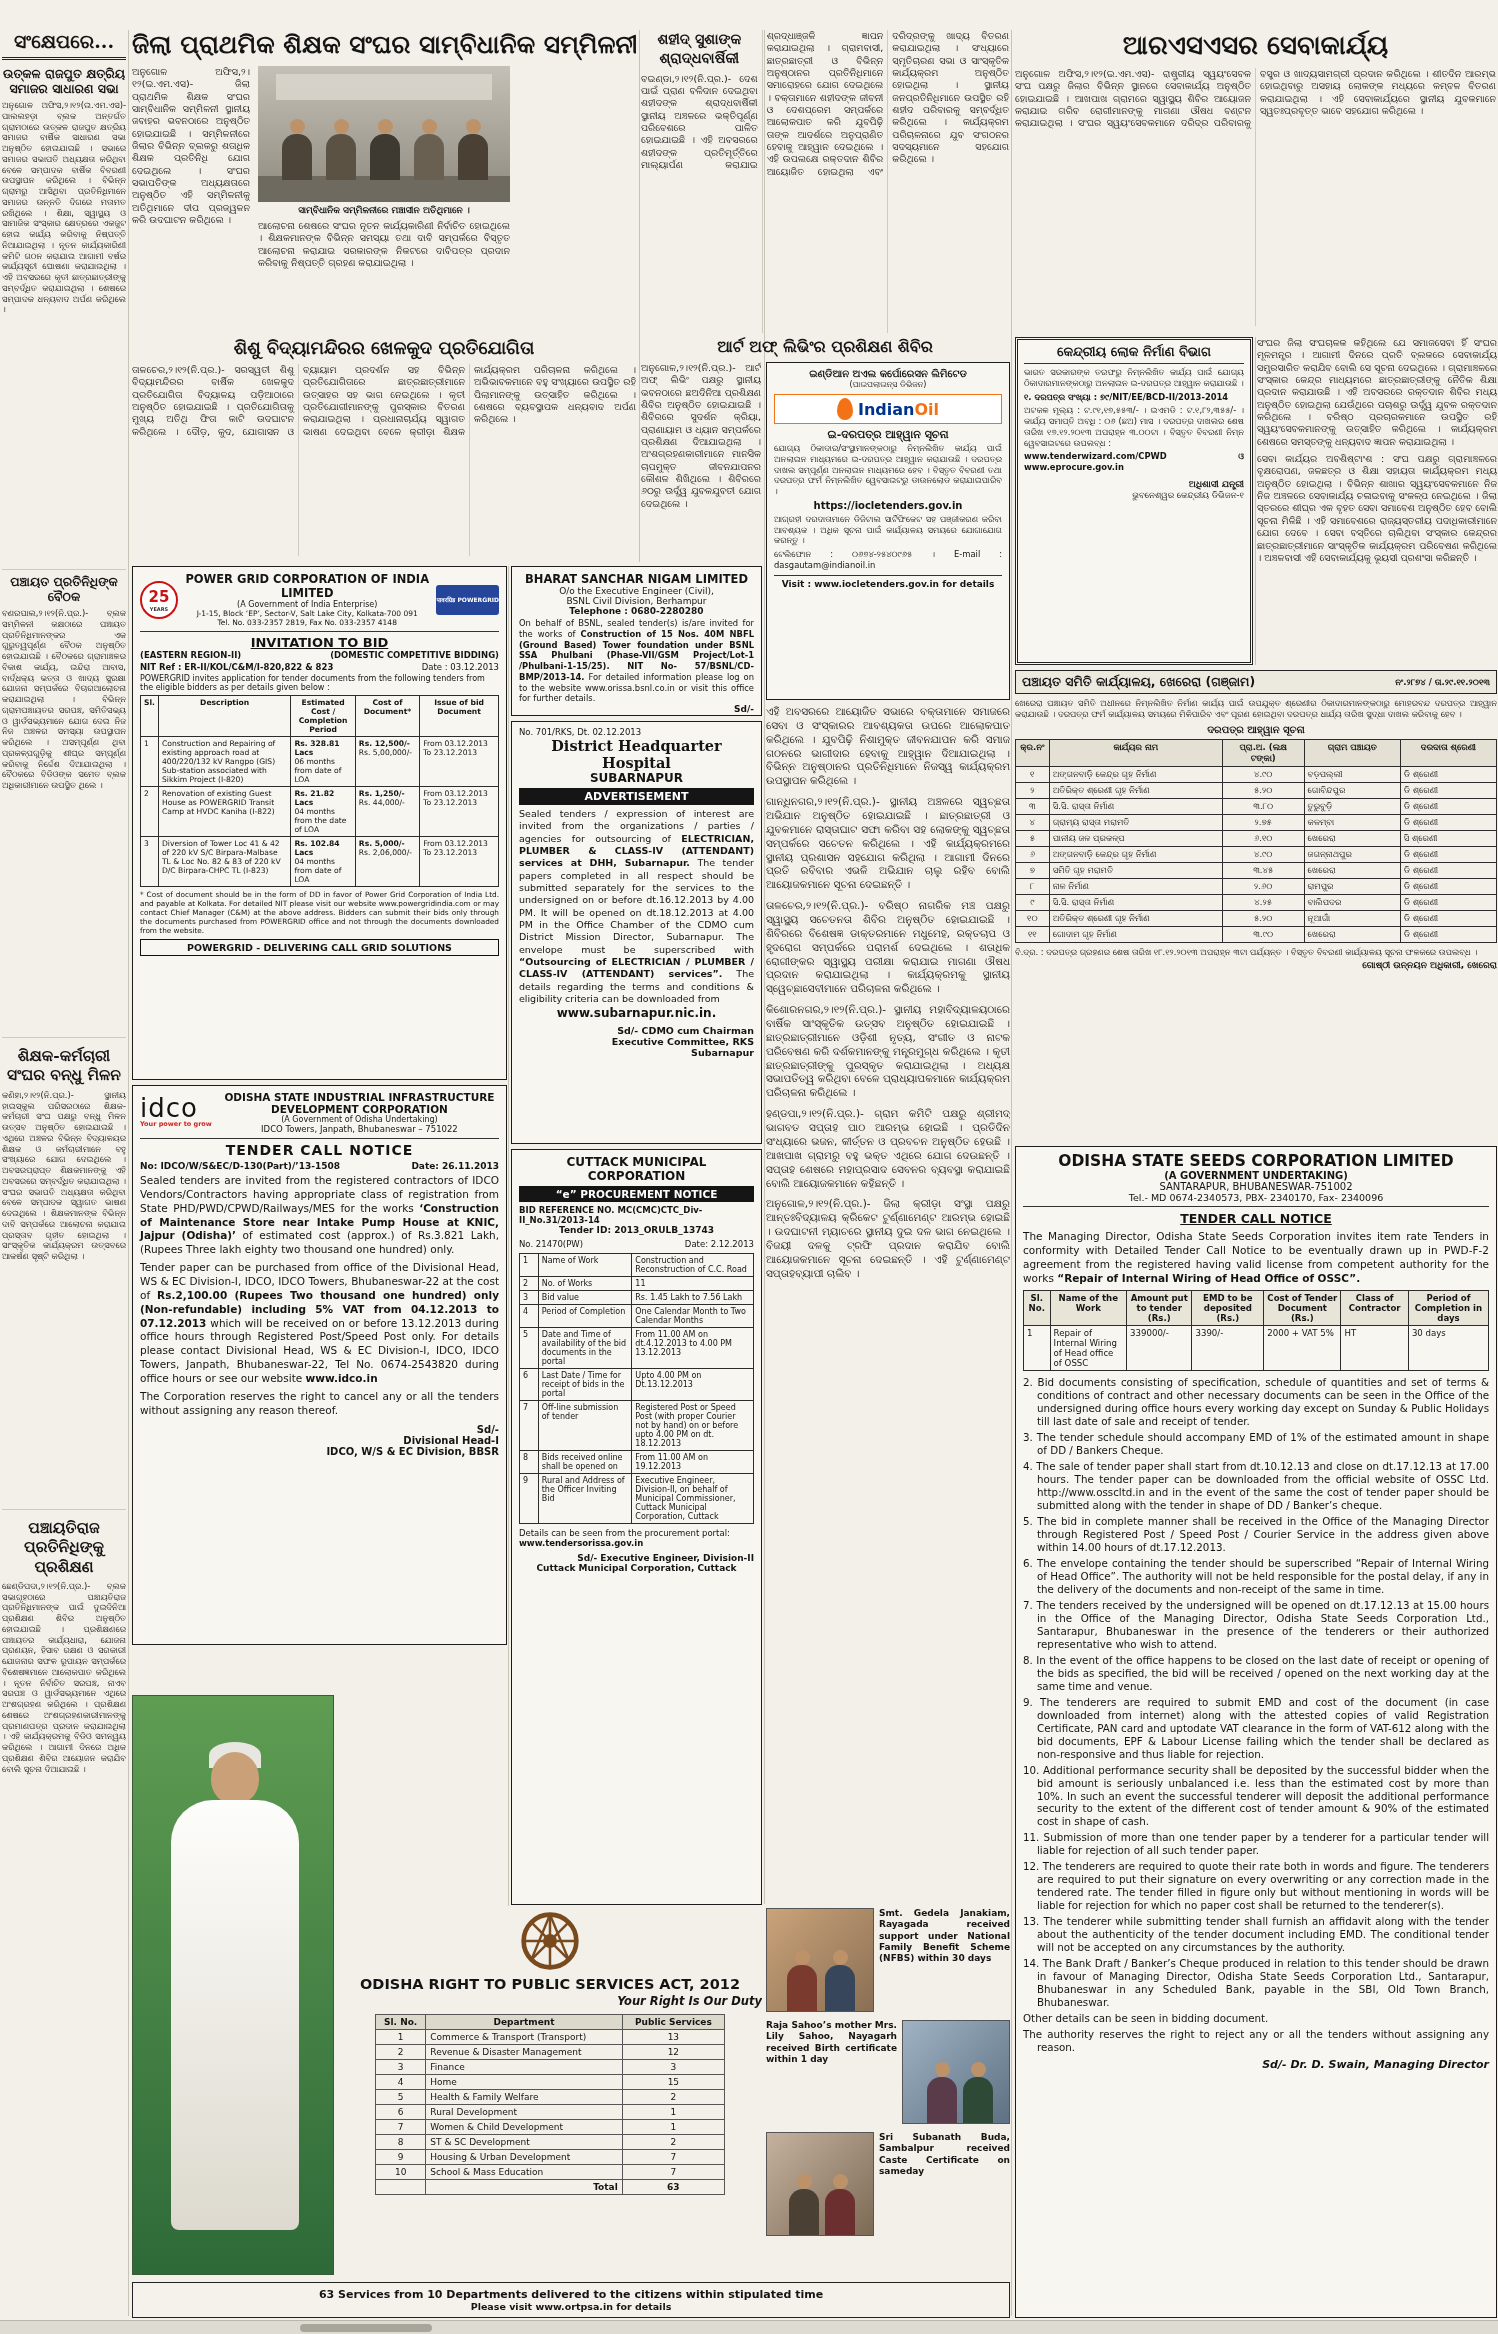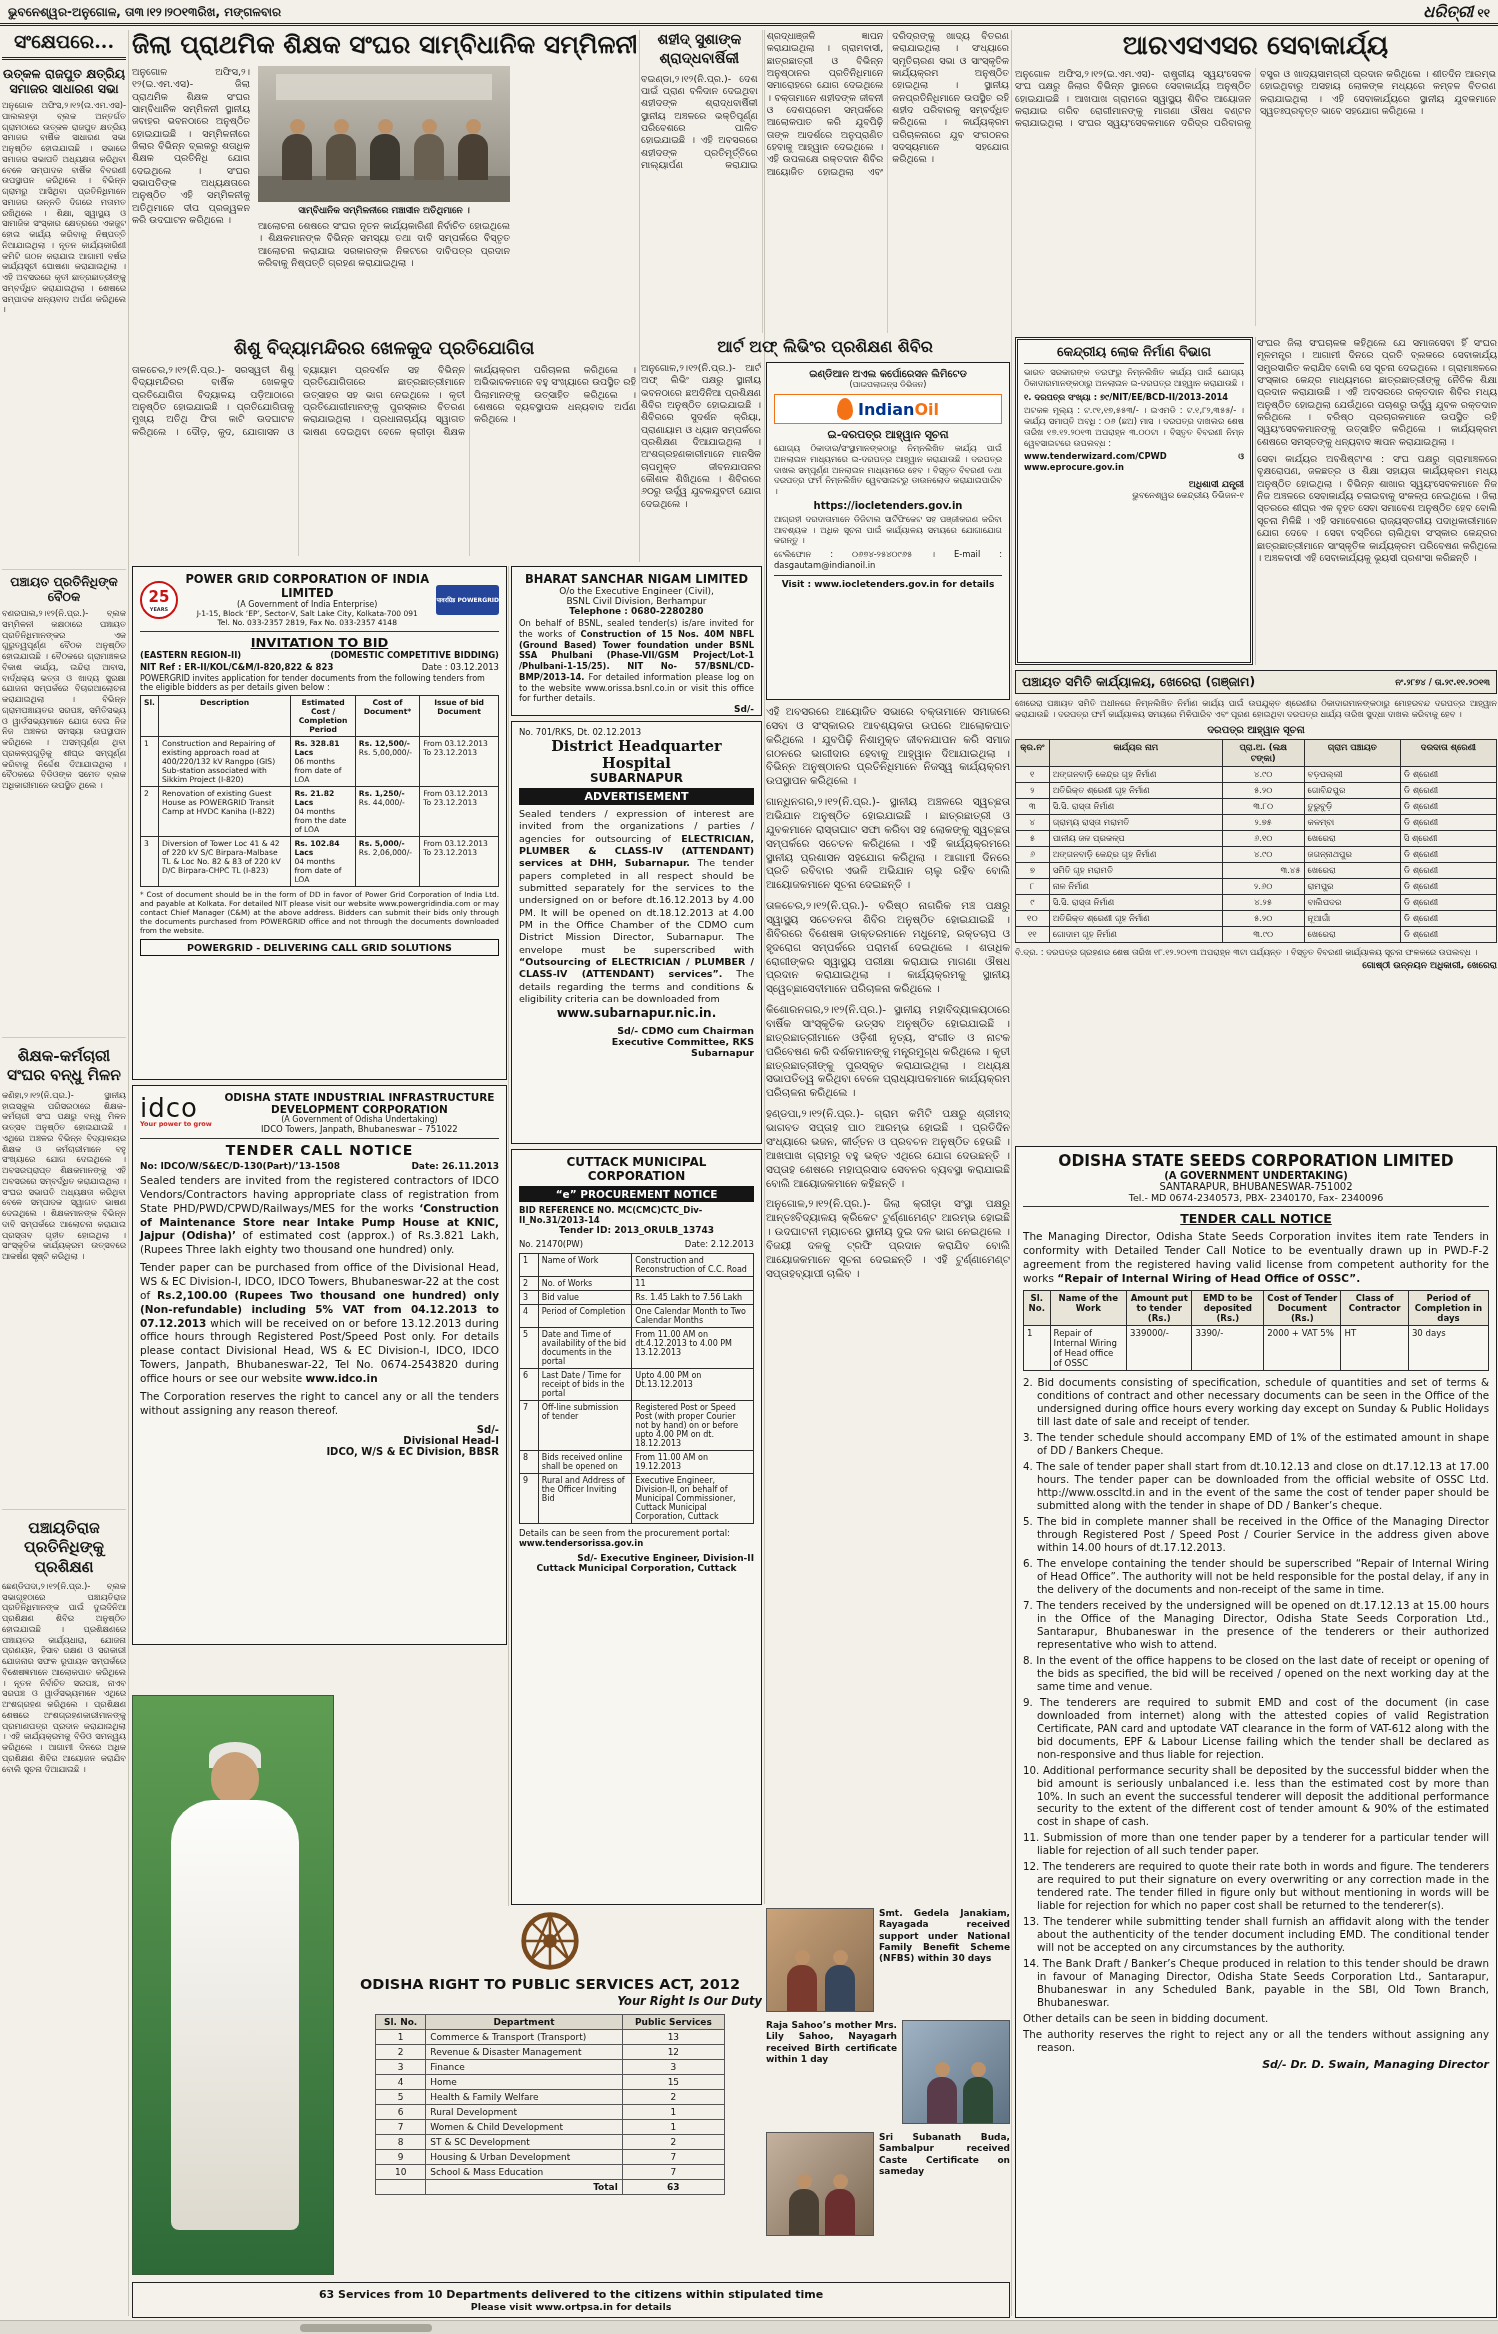--- a/index.html
+++ b/index.html
@@ -90,24 +90,20 @@
 .scrolltrack{left:0;top:2320px;width:1498px;height:14px;background:#dedbd2;border-top:1px solid #b9b6ac}
 .scrollthumb{position:absolute;left:300px;top:3px;width:132px;height:8px;border-radius:4px;background:#a8a59a}
 .urlb{font-weight:bold;text-align:center;display:block}
 .wheel{display:block;margin:0 auto}
 </style>
 </head>
 <body>
 
 <div class="page">
 
-  <header class="blk masthead">
-    <span>ଭୁବନେଶ୍ୱର-ଅନୁଗୋଳ, ତା୩।୧୨।୨୦୧୩ରିଖ, ମଙ୍ଗଳବାର</span>
-    <span class="mast-right"><b class="paper">ଧରିତ୍ରୀ</b>&nbsp;<b>୧୧</b></span>
-  </header>
 
   <div class="vrule" style="left:128px;top:30px;height:2286px"></div>
   <div class="vrule" style="left:639px;top:30px;height:532px"></div>
   <div class="vrule" style="left:764px;top:30px;height:1874px"></div>
   <div class="vrule" style="left:1011px;top:30px;height:2286px"></div>
   <div class="vrule" style="left:1255px;top:337px;height:328px"></div>
   <div class="vrule" style="left:508px;top:566px;height:1340px"></div>
 
   <section class="blk briefs">
     <h2 class="briefs-head serif">ସଂକ୍ଷେପରେ...</h2>
@@ -472,21 +468,21 @@
             <td style="width:7%;text-align:center">୬</td>
             <td style="width:36%">ଅଙ୍ଗନବାଡ଼ି କେନ୍ଦ୍ର ଗୃହ ନିର୍ମାଣ</td>
             <td style="width:17%;text-align:center">୪.୯୦</td>
             <td style="width:20%">ଜଗନ୍ନାଥପୁର</td>
             <td style="width:20%">ଡି ଶ୍ରେଣୀ</td>
           </tr>
 
           <tr>
             <td style="width:7%;text-align:center">୭</td>
             <td style="width:36%">ସମିତି ଗୃହ ମରାମତି</td>
-            <td style="width:17%;text-align:right">୩.୪୫</td>
+            <td style="width:17%;text-align:center">୩.୪୫</td>
             <td style="width:20%">ଖେରେରା</td>
             <td style="width:20%">ଡି ଶ୍ରେଣୀ</td>
           </tr>
 
           <tr>
             <td style="width:7%;text-align:center">୮</td>
             <td style="width:36%">ନାଳ ନିର୍ମାଣ</td>
             <td style="width:17%;text-align:center">୨.୬୦</td>
             <td style="width:20%">ରାମପୁର</td>
             <td style="width:20%">ଡି ଶ୍ରେଣୀ</td>

